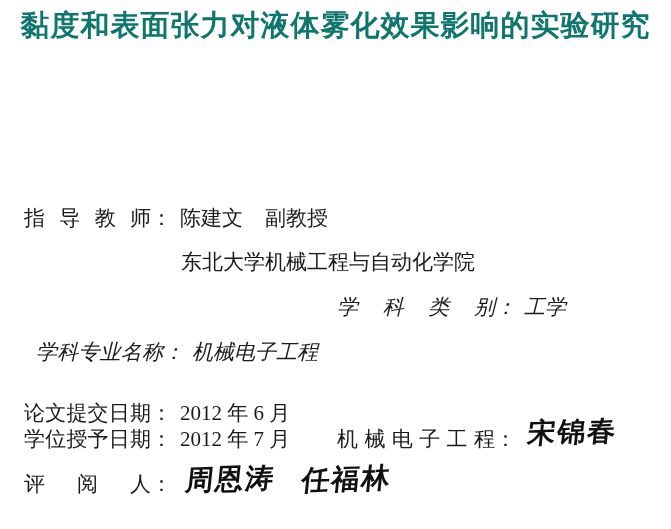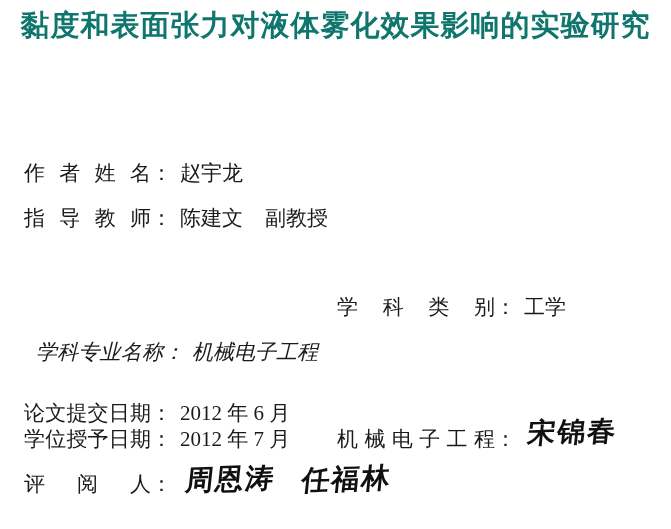--- a/index.html
+++ b/index.html
@@ -66,30 +66,30 @@
   .sig-reviewer { position: relative; top: -3px; }
   .sig-first { margin-left: 12px; margin-right: 26px; }
 </style>
 </head>
 <body>
 
 <div class="page">
 
   <h1 class="title">黏度和表面张力对液体雾化效果影响的实验研究</h1>
 
-  <div class="g" style="left:24px; top:158px;">
-    <span class="lbl">作者姓名</span><span class="colon">：</span><span class="val">赵宇龙</span>
-  </div>
 
   <div class="g" style="left:24px; top:203px;">
     <span class="lbl">指导教师</span><span class="colon">：</span><span class="val">陈建文</span><span class="val-gap"></span><span>副教授</span>
   </div>
 
+  <div class="g" style="left:181px; top:247px;">
+    <span>东北大学机械工程与自动化学院</span>
+  </div>
 
-  <div class="g" style="left:337px; top:292px;">
+  <div class="g" style="left:337px; top:292px;font-style:italic;">
     <span class="lbl-r">学科类别</span><span class="colon">：</span><span class="val">工学</span>
   </div>
 
   <div class="g" style="left:36px; top:337px;font-style:italic;">
     <span class="lbl">学科专业名称</span><span class="colon">：</span><span class="val">机械电子工程</span>
   </div>
 
   <div class="g" style="left:24px; top:398px;">
     <span class="lbl">论文提交日期</span><span class="colon">：</span><span class="val">2012 年 6 月</span>
   </div>

